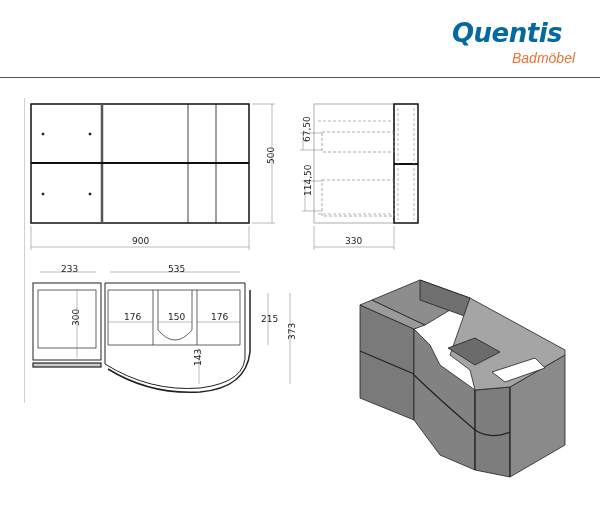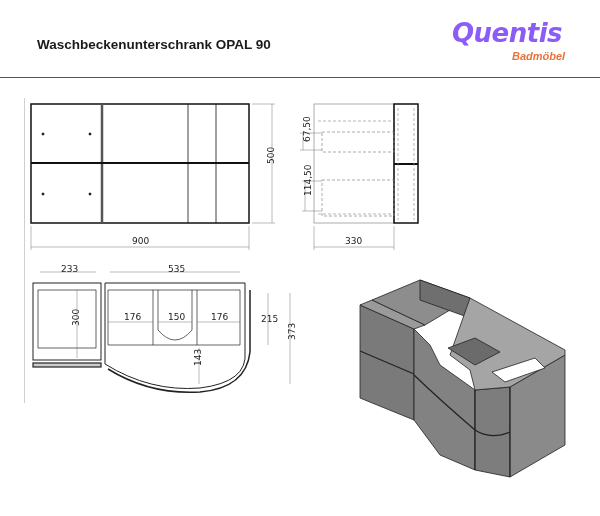--- a/index.html
+++ b/index.html
@@ -1,30 +1,29 @@
 <!DOCTYPE html>
 <html><head>
 <meta charset="utf-8">
 <style>
   html, body { margin: 0; padding: 0; background: #ffffff; }
   body { width: 600px; height: 516px; position: relative; overflow: hidden; font-family: "Liberation Sans", sans-serif; }
   .title { position: absolute; left: 37px; top: 36px; font-size: 13.5px; font-weight: bold; color: #1a1a1a; line-height: 17px; }
   .logo { position: absolute; left: 452px; top: 18px; width: 110px; height: 44px; }
-  .logo-main { position: absolute; left: 0; top: 0; font-family: "DejaVu Sans", sans-serif; font-weight: bold; font-style: italic; font-size: 26px; color: #8b5cf6; letter-spacing: -0.5px; }
-  .logo-sub { position: absolute; left: 60px; top: 32px; font-size: 11px; font-weight: bold; font-style: italic; color: #e8733a; }
+  .logo-main { position: absolute; left: 0; top: 0; font-family: "DejaVu Sans", sans-serif; font-weight: bold; font-style: italic; font-size: 26px; color: #0369a1; letter-spacing: -0.5px; }
+  .logo-sub { position: absolute; left: 60px; top: 32px; font-size: 14px; font-weight: normal; font-style: italic; color: #e8733a; }
   .rule { position: absolute; left: 0; top: 77px; width: 600px; height: 1px; background: #555; }
   .margin-line { position: absolute; left: 24px; top: 98px; width: 1px; height: 305px; background: #d0d0d0; }
   svg.drawing { position: absolute; left: 0; top: 0; }
   .dim { font-family: "DejaVu Sans", sans-serif; font-size: 9px; fill: #222; }
 </style>
 </head>
 <body>
 
 <div class="title">
-  <div>Waschbeckenunterschrank OPAL 90</div>
 </div>
 
 <div class="logo">
   <span class="logo-main">Quentis</span>
   <span class="logo-sub">Badmöbel</span>
 </div>
 
 <div class="rule"></div>
 <div class="margin-line"></div>
 

